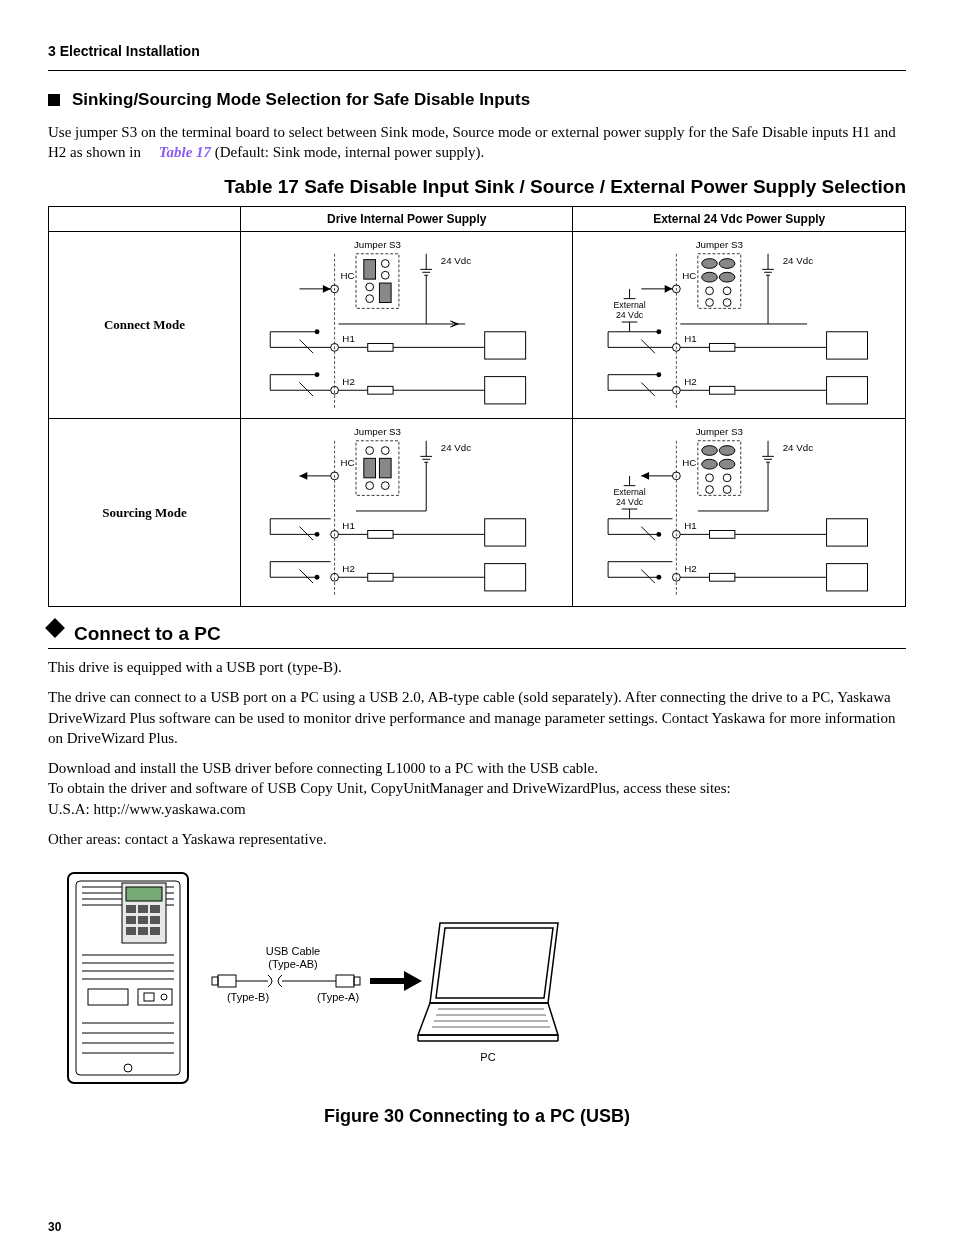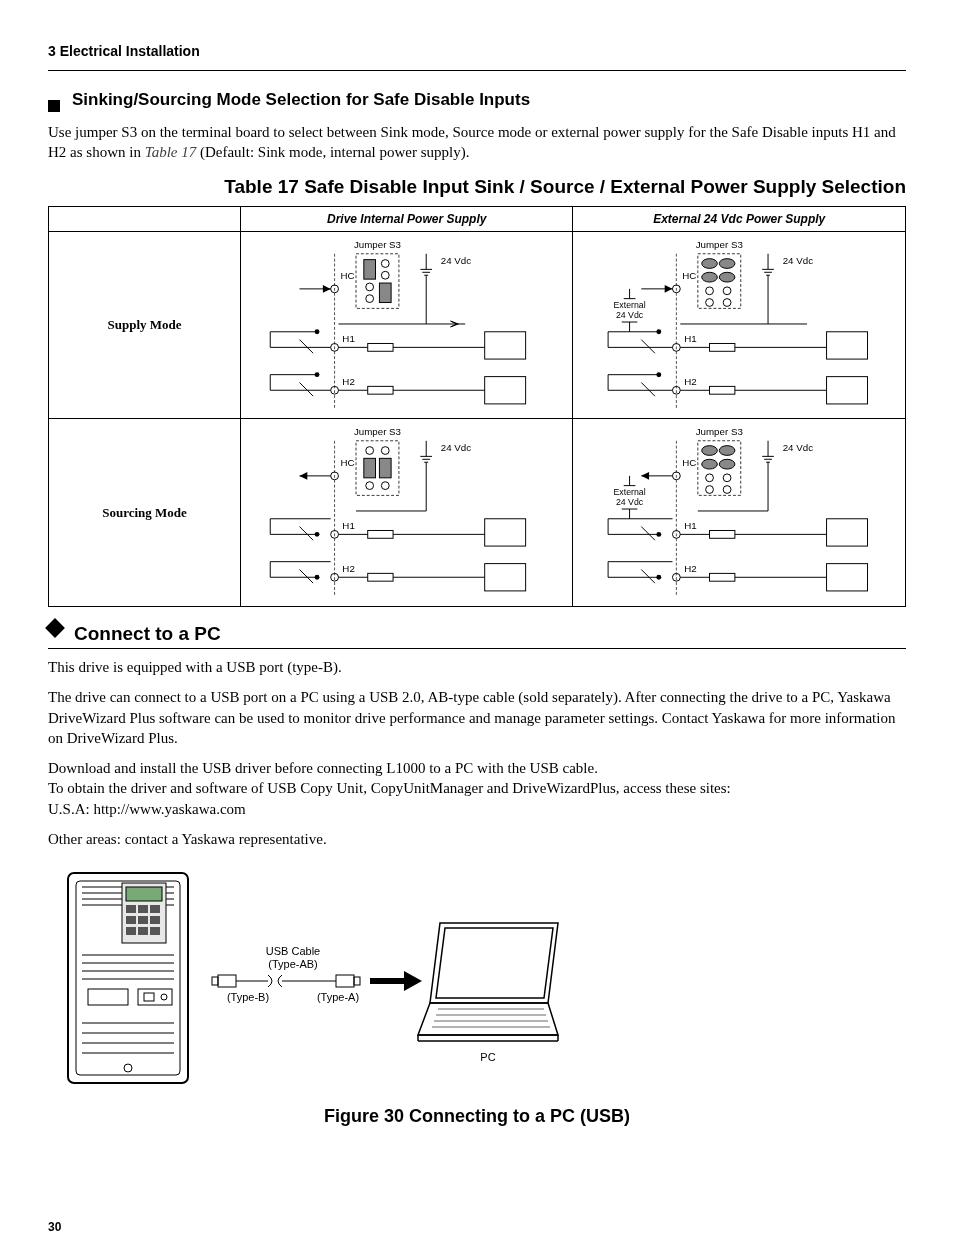--- a/index.html
+++ b/index.html
@@ -19,21 +19,21 @@
     border-bottom: 1.5px solid #000;
     padding-bottom: 9px;
     margin-bottom: 18px;
   }
   .section-h2 {
     font-family: Arial, Helvetica, sans-serif;
     font-weight: bold;
     font-size: 17px;
     margin: 0 0 10px 0;
     display:flex;
-    align-items:flex-end;
+    align-items:center;
     gap:12px;
   }
   .section-h2 .bullet-sq { width:12px;height:12px;background:#000;display:inline-block;flex:0 0 auto; }
   .section-h1 {
     font-family: Arial, Helvetica, sans-serif;
     font-weight: bold;
     font-size: 19px;
     margin: 14px 0 8px 0;
     border-bottom:1.5px solid #000;
     padding-bottom:2px;
@@ -61,24 +61,24 @@
     width: 100%;
     font-family: Arial, Helvetica, sans-serif;
     font-size: 12px;
     margin-bottom: 12px;
   }
   table.sel th, table.sel td {
     border: 1.2px solid #000;
     text-align: center;
     vertical-align: middle;
   }
-  table.sel th { padding: 4px 18px; font-weight:bold;font-style:italic; }
+  table.sel th { padding: 4px 18px; font-weight:bold; }
   table.sel td.rowlabel { font-weight:bold; width:175px; padding:0 8px; font-family:"Times New Roman",serif; font-size:13px;}
   table.sel td.diagram { padding:0; height:182px; }
-  .xref { color:#404040; font-weight:normal; font-style:italic; }
+  .xref { color:#8b5cf6; font-weight:bold; font-style:italic;margin-left:14px; }
   .footer { margin-top:90px; display:flex; justify-content:space-between; font-family:Arial,Helvetica,sans-serif; font-size:12px;}
   .footer .pg { font-weight:bold;}
   .footer .brand { font-weight:bold;}
   svg text { font-family: Arial, Helvetica, sans-serif; }
 </style>
 </head>
 <body>
 
 <div class="chapter-header">3  Electrical Installation</div>
 
@@ -94,21 +94,21 @@
 <div class="tbl-caption">Table 17  Safe Disable Input Sink / Source / External Power Supply Selection</div>
 
 <table class="sel">
   <tbody>
       <tr>
     <th></th>
     <th>Drive Internal Power Supply</th>
     <th>External 24 Vdc Power Supply</th>
   </tr>
   <tr>
-    <td class="rowlabel">Supply Mode</td>
+    <td class="rowlabel">Connect Mode</td>
     <td class="diagram">
       <svg viewBox="0 0 340 182" width="100%" height="182">
         <text x="140" y="14" font-size="10" text-anchor="middle">Jumper S3</text>
         <rect x="118" y="20" width="44" height="56" fill="none" stroke="#000" stroke-width="0.8" stroke-dasharray="3 2"></rect>
         <rect x="126" y="26" width="12" height="20" fill="#888" stroke="#000"></rect>
             <circle cx="148" cy="30" r="4" fill="none" stroke="#000"></circle>
             <circle cx="148" cy="42" r="4" fill="none" stroke="#000"></circle>
         <circle cx="132" cy="54" r="4" fill="none" stroke="#000"></circle>
             <rect x="142" y="50" width="12" height="20" fill="#888" stroke="#000"></rect>
             <circle cx="132" cy="66" r="4" fill="none" stroke="#000"></circle>

